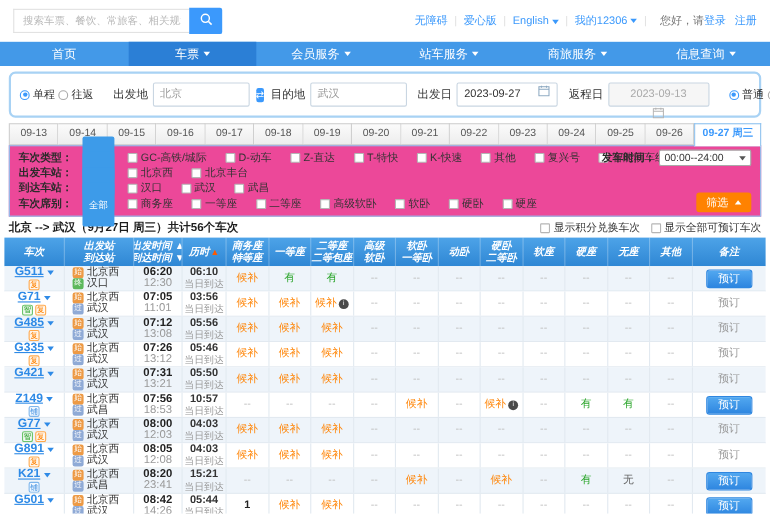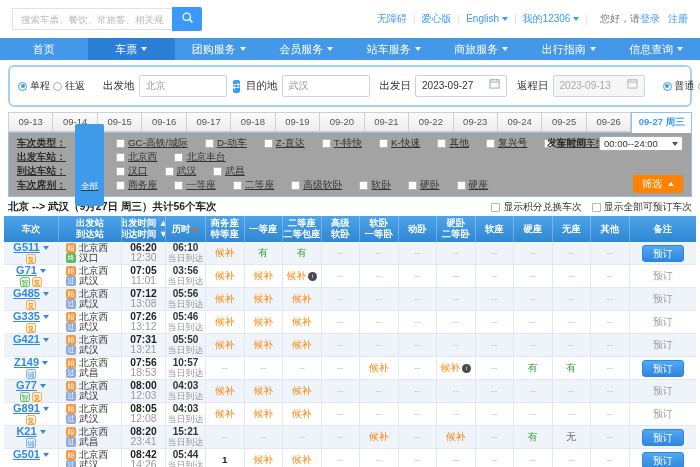--- a/index.html
+++ b/index.html
@@ -36,32 +36,32 @@
   .radio-col { display:flex; justify-content:center; gap:3px; font-size:10px; color:#333; }
   .radio-line { display:flex; align-items:center; gap:3px; cursor:pointer; white-space:nowrap; }
   .rdo { width:9px; height:9px; border-radius:50%; border:1px solid #aaa; background:#fff; display:inline-block; }
   .rdo.sel { border-color:#3b99fc; position:relative; }
   .rdo.sel::after { content:""; position:absolute; left:1.5px; top:1.5px; width:4px; height:4px; border-radius:50%; background:#3b99fc; }
   .v-sep { width:1px; height:30px; background:#d9e7f4; margin:0 9px; }
   .field { display:flex; align-items:center; gap:4px; font-size:10.5px; color:#333; white-space:nowrap; }
   .ibox { border:1px solid #c9d6e2; border-radius:2px; height:22px; line-height:20px; padding:0 6px; font-size:10px; background:#fff; display:flex; align-items:center; justify-content:space-between;text-align:right; }
   .ibox.city { width:88px; color:#999; }
   .ibox.date { width:92px; color:#333; }
-  .ibox.off { background:#f6f6f6; color:#aaa; }
+  .ibox.off { background:#f6f6f6; color:#aaa;flex-direction:column; }
   .swap { width:17px; height:13px; background:#3b99fc; color:#fff; border-radius:2px; font-size:9px; line-height:13px; text-align:center; margin:0 6px; cursor:pointer; }
   .query-btn { margin-left:12px; width:62px; height:26px; background:#ff8201; border:none; border-radius:3px; color:#fff; font-size:12px; font-weight:bold; cursor:pointer; }
 
   
   .date-tabs { margin:5px 8px 0; display:flex; height:20px; }
   .date-tab { flex:1; border:1px solid #cfcfcf; border-left:none; background:linear-gradient(#fbfbfb,#ededed); font-size:9.5px; color:#555; text-align:center; line-height:18px; cursor:pointer; white-space:nowrap; overflow:hidden; }
   .date-tab:first-child { border-left:1px solid #cfcfcf; }
   .date-tab.active { flex:1.35; background:#fff; color:#3b99fc; font-weight:bold; border:1px solid #8fc3ef; border-bottom:none; margin-bottom:-1px; z-index:2; }
 
   
-  .filter-panel { margin:0 8px; border:1px solid #8fc3ef; padding:3px 8px 3px; position:relative; background:#a3a3a3;text-decoration:underline; }
+  .filter-panel { margin:0 8px; border:1px solid #8fc3ef; padding:3px 8px 3px; position:relative; background:#ec4899; }
   .f-row { height:12.8px; display:flex; align-items:center; margin:1.2px 0; font-size:9.8px; white-space:nowrap; }
   .f-label { font-weight:bold; color:#2b2b2b; width:58px; }
   .all-btn { background:#3d9be9; color:#fff; border:none; border-radius:2px; font-size:8.5px; padding:15px 6px; margin-right:12px; cursor:pointer; line-height:10px; }
   .cb { display:inline-flex; align-items:center; margin-right:17px; color:#333; cursor:pointer; }
   .cb-box { width:9px; height:9px; border:1px solid #b5b5b5; border-radius:1px; background:#fff; margin-right:3px; display:inline-block; }
   .time-sel-wrap { position:absolute; right:8px; top:3px; display:flex; align-items:center; font-size:9.8px; }
   .time-label { font-weight:bold; color:#2b2b2b; margin-right:3px; }
   .time-sel { border:1px solid #a9a9a9; border-radius:2px; width:84px; height:15px; padding:0 4px; display:flex; justify-content:space-between; align-items:center; color:#333; font-size:9.5px; cursor:pointer; background:#fff; }
   .sel-caret { width:0; height:0; border-left:3px solid transparent; border-right:3px solid transparent; border-top:4px solid #555; }
   .filter-btn { position:absolute; right:8px; bottom:3px; background:#ff8201; color:#fff; border:none; border-radius:3px; padding:2px 9px; font-size:10px; display:flex; align-items:center; gap:6px; cursor:pointer; }
@@ -71,21 +71,21 @@
   .summary { margin:3px 8px 2px; display:flex; align-items:center; font-size:9.8px; white-space:nowrap; }
   .sum-route, .sum-date, .sum-count { font-weight:bold; color:#1d1d1d; font-size:10.5px; }
   .sum-tip { margin-left:16px; color:#666; }
   .sum-tip .link { color:#ff8201; }
   .sum-checks { margin-left:auto; display:flex; gap:10px; color:#666; align-items:center; }
   .sum-checks .cb { margin-right:0; }
 
   
   .grid { display:grid; grid-template-columns:55px 63px 44px 40px repeat(11,38.5px) minmax(0,1fr); }
   .ttable { margin:0 4px; }
-  .thead { height:26px; background:linear-gradient(#4da3e8,#2f87d4); color:#fff; }
+  .thead { height:26px; background:linear-gradient(#4da3e8,#2f87d4); color:#fff;font-style:italic; }
   .th { display:flex; flex-direction:column; justify-content:center; align-items:center; font-size:9.3px; font-weight:bold; line-height:11px; border-right:1px solid rgba(255,255,255,.28); overflow:hidden; white-space:nowrap; }
   .th:last-child { border-right:none; }
   .th .hot { color:#ff5a00; font-size:8px; margin-left:1px; }
   .th1 { display:flex; align-items:center; }
   .t-row { height:23px; border-bottom:1px solid #e2e9f0; background:#fff; }
   .t-row.alt { background:#eef4fa; }
   .cell { border-right:1px solid #e2e9f0; display:flex; flex-direction:column; align-items:center; justify-content:center; line-height:10.5px; overflow:hidden; white-space:nowrap; }
   .cell:last-child { border-right:none; }
   .train-line { display:flex; align-items:center; gap:3px; }
   .train { color:#2e8ae6; font-weight:bold; font-size:11px; text-decoration:underline; cursor:pointer; }
@@ -139,37 +139,29 @@
 
   <div class="nav" id="main-nav">
       <div class="nav-item">
         <span>首页</span>
       </div>
       <div class="nav-item active">
         <span>车票</span>
         <span class="nav-caret"></span>
       </div>
       <div class="nav-item">
-        <span>团购服务</span>
-        <span class="nav-caret"></span>
-      </div>
-      <div class="nav-item">
         <span>会员服务</span>
         <span class="nav-caret"></span>
       </div>
       <div class="nav-item">
         <span>站车服务</span>
         <span class="nav-caret"></span>
       </div>
       <div class="nav-item">
         <span>商旅服务</span>
-        <span class="nav-caret"></span>
-      </div>
-      <div class="nav-item">
-        <span>出行指南</span>
         <span class="nav-caret"></span>
       </div>
       <div class="nav-item">
         <span>信息查询</span>
         <span class="nav-caret"></span>
       </div>
     </div>
 
   <div class="form-panel">
     <div class="radio-col">

